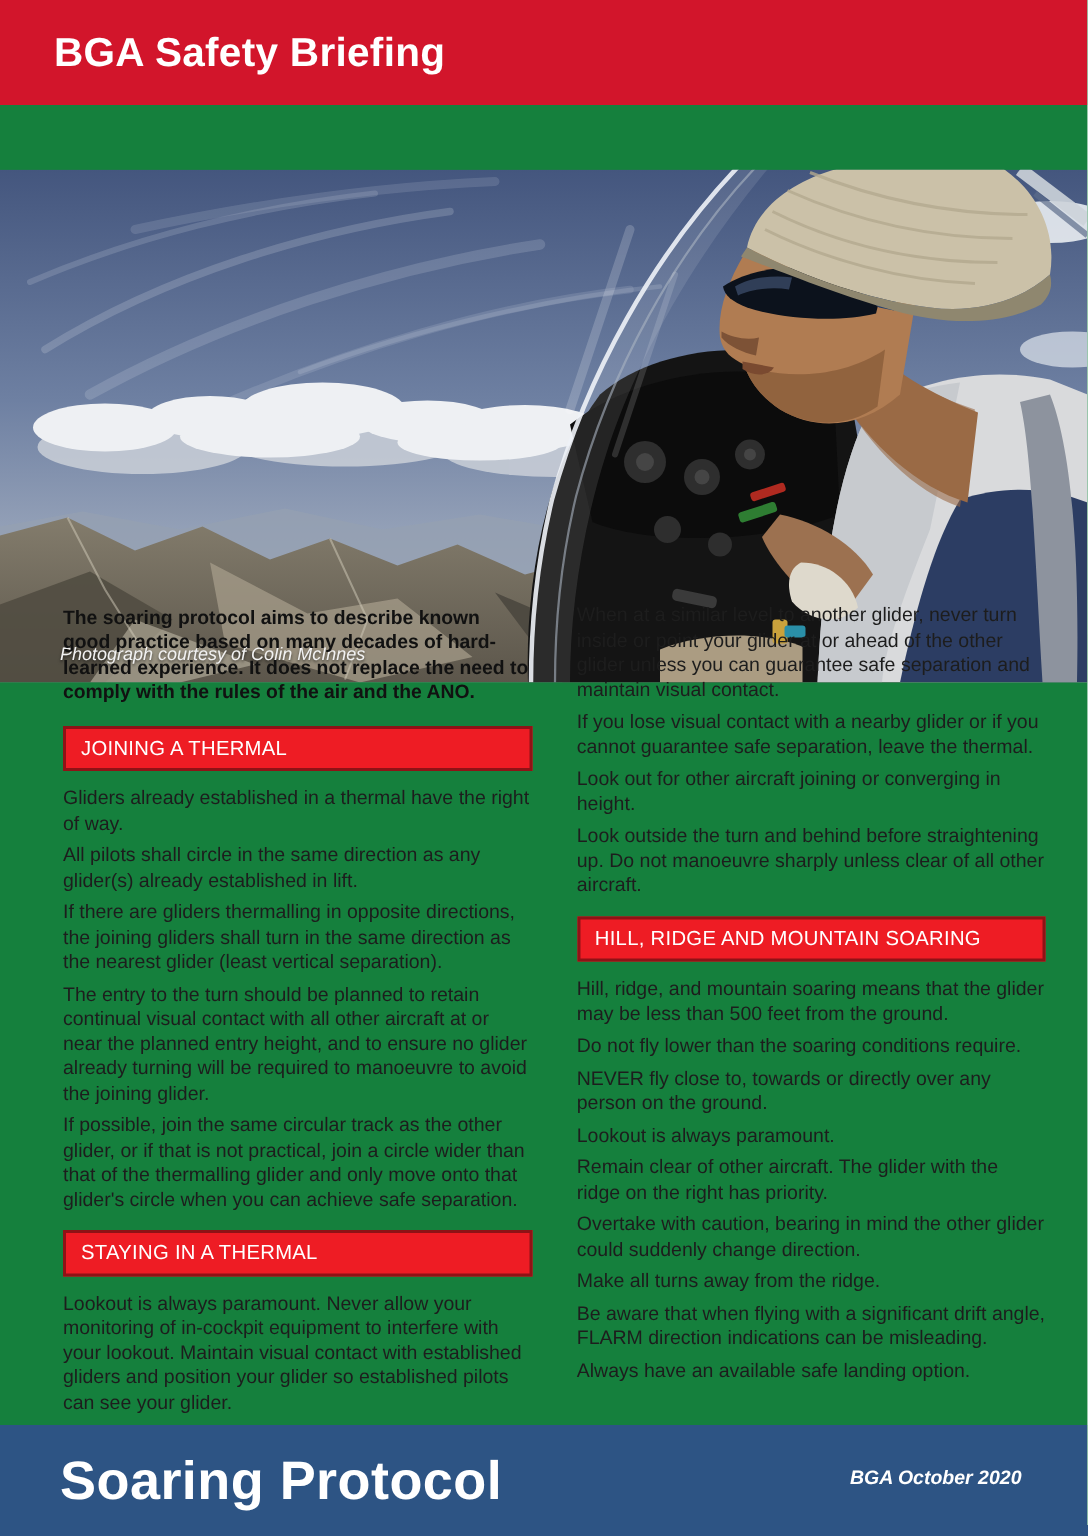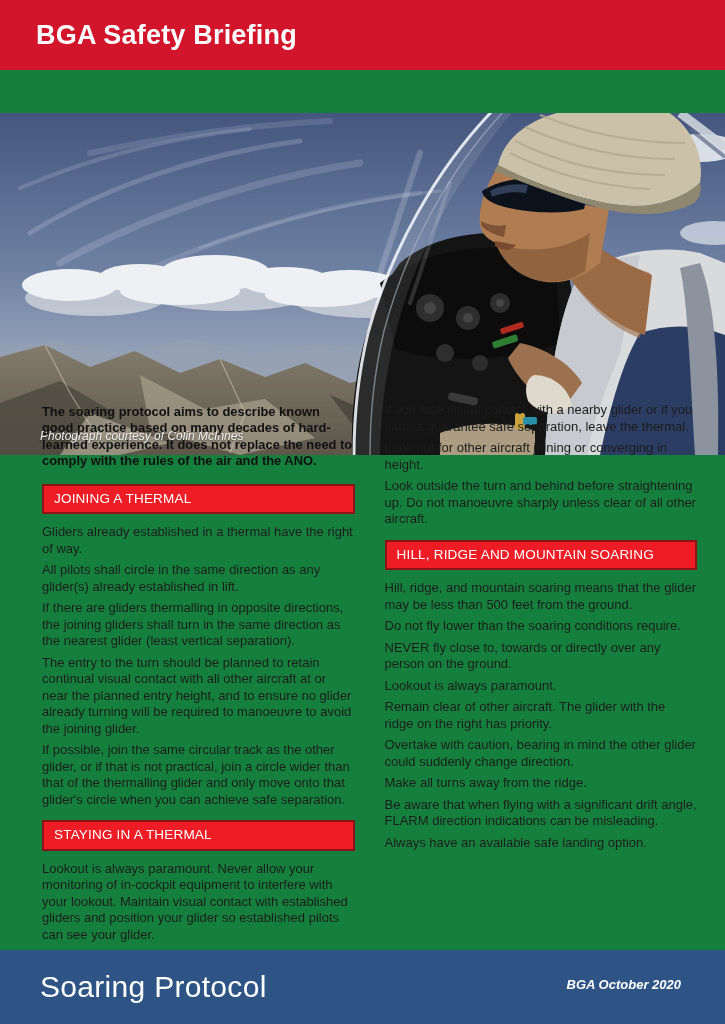--- a/index.html
+++ b/index.html
@@ -46,21 +46,21 @@
     color:#ffffff;font-weight:normal;font-size:13.5px;letter-spacing:.2px;
     padding:5px 10px;margin:12px 0 10px 0;
   }
   .banner.first{margin-top:14px;}
   
   .footer{
     position:absolute;left:0;bottom:0;width:725px;height:74px;
     background:var(--footer-blue);display:flex;align-items:center;
     justify-content:space-between;padding:0 44px 0 40px;color:#ffffff;
   }
-  .footer .footer-title{font-size:30px;font-weight:normal;letter-spacing:.3px;}
+  .footer .footer-title{font-size:36px;font-weight:bold;letter-spacing:.3px;}
   .footer .footer-date{font-size:13px;font-weight:bold;margin-top:-6px;font-style:italic;}
 </style>
 </head>
 <body>
 
 <div class="page">
 
   <header class="header">
     <h1>BGA Safety Briefing</h1>
   </header>
@@ -220,20 +220,21 @@
       </div>
       <div>
 
       <p class="para">Lookout is always paramount. Never allow your monitoring of in-cockpit equipment to interfere with your lookout. Maintain visual contact with established gliders and position your glider so established pilots can see your glider.</p>
         </div>
     </section>
 
     <section class="col">
       <div>
 
+      <p class="para">When at a similar level to another glider, never turn inside or point your glider at or ahead of the other glider unless you can guarantee safe separation and maintain visual contact.</p>
           <p class="para">If you lose visual contact with a nearby glider or if you cannot guarantee safe separation, leave the thermal.</p>
           <p class="para">Look out for other aircraft joining or converging in height.</p>
           <p class="para">Look outside the turn and behind before straightening up. Do not manoeuvre sharply unless clear of all other aircraft.</p>
         </div>
 
       <div class="banner">
         <span>HILL, RIDGE AND MOUNTAIN SOARING</span>
       </div>
       <div>
 

